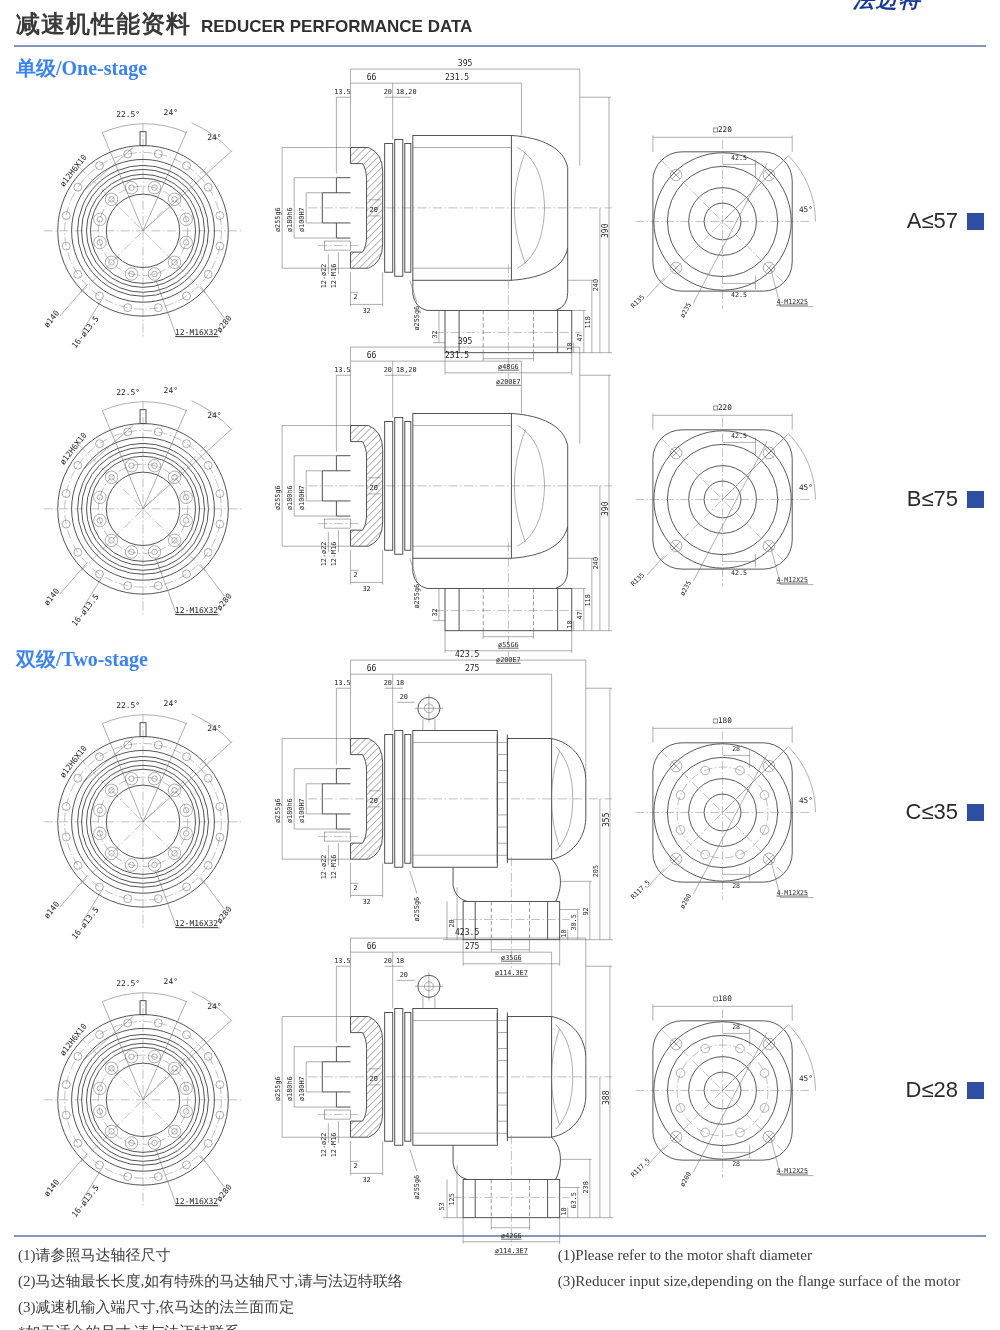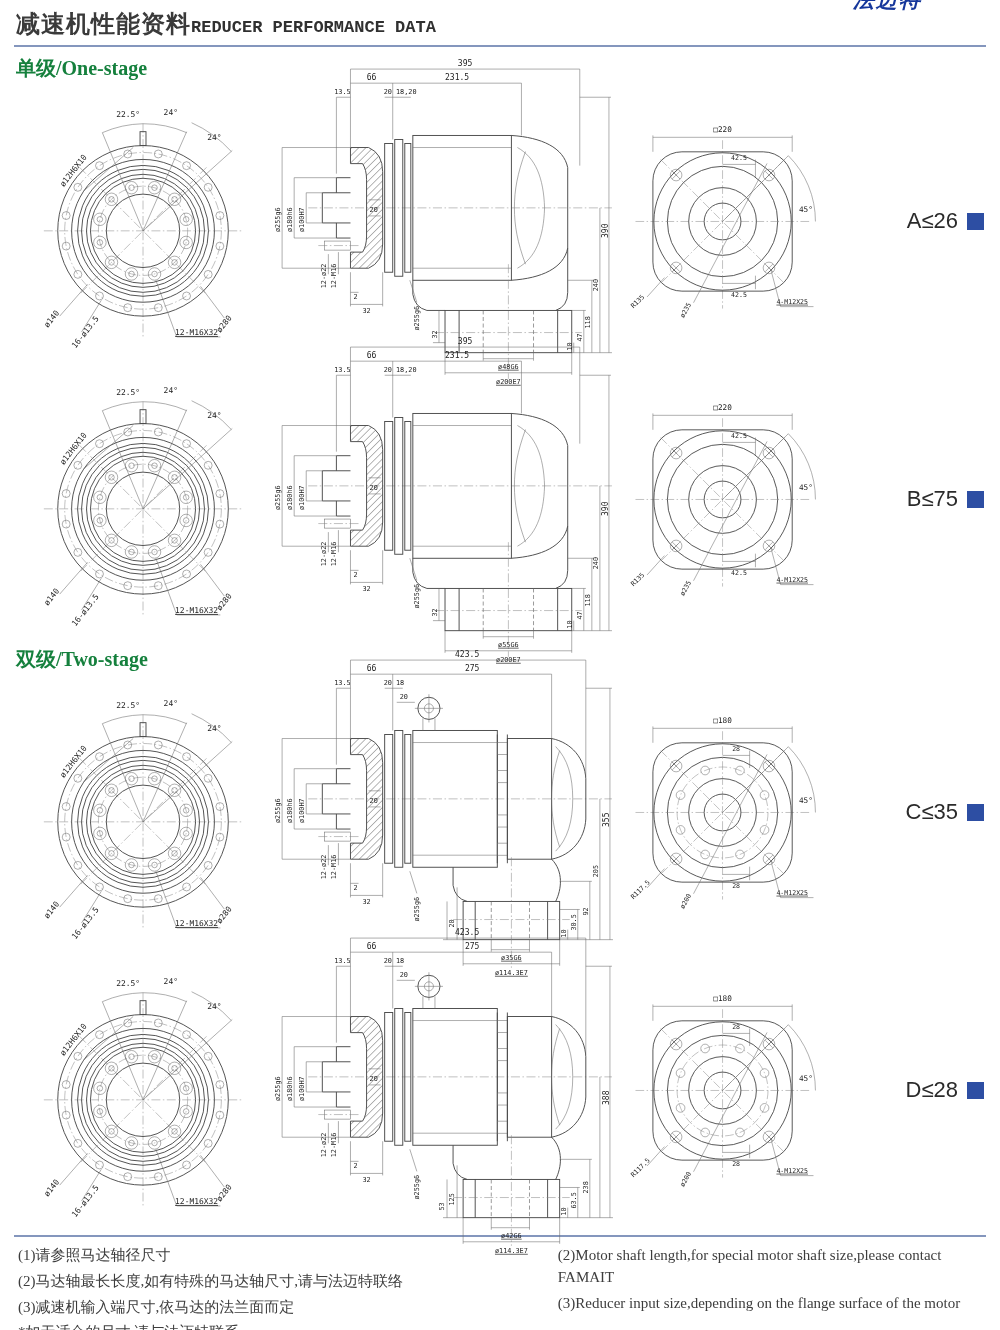--- a/index.html
+++ b/index.html
@@ -1,26 +1,26 @@
 <!DOCTYPE html>
 <html><head>
 <meta charset="utf-8">
 <style>
   html,body{margin:0;padding:0;background:#fff;}
   body{width:1000px;height:1330px;font-family:"Liberation Sans",sans-serif;position:relative;overflow:hidden;color:#333;}
   .page{padding:8px 14px 0 14px;position:relative;}
 
   
-  .hdr{display:flex;align-items:baseline;padding-left:2px;}
+  .hdr{display:flex;align-items:baseline;gap:10px;padding-left:2px;}
   .hdr .zh{font-size:24px;font-weight:bold;color:#3a3a3a;letter-spacing:1px;}
-  .hdr .en{font-size:17px;font-weight:bold;color:#303030;font-family:Liberation Mono, monospace;}
+  .hdr .en{font-size:17px;font-weight:bold;color:#303030;font-family:Liberation Sans, sans-serif;}
   .hdr-rule{border:none;border-top:2px solid #8496bd;margin:5px 0 0 0;}
   .logo{position:absolute;top:-14px;right:78px;color:#16379b;font-weight:bold;font-style:italic;font-size:21px;letter-spacing:2px;}
 
-  .section-title{font-family:"Liberation Serif",serif;font-weight:bold;font-size:20px;color:#15803d;margin:8px 0 0 2px;}
+  .section-title{font-family:"Liberation Serif",serif;font-weight:bold;font-size:20px;color:#3b82f6;margin:8px 0 0 2px;}
 
   
   .row{display:flex;align-items:center;gap:2px;height:278px;padding-left:12px;position:relative;}
   .row svg{display:block;}
   svg.front{width:238px;}
   svg.side{width:352px;}
   svg.rear{width:208px;}
   .size-label{margin-left:auto;margin-right:2px;font-size:22px;color:#2b2b2b;display:flex;align-items:center;white-space:nowrap;}
   .size-label .sq{width:17px;height:17px;background:#2d4ea3;display:inline-block;margin-left:9px;}
 
@@ -410,21 +410,21 @@
       <use href="#g-rear1"></use>
       <text class="t mid" x="106" y="16">□220</text>
       <text class="t mid s7" x="123" y="44">42.5</text>
       <text class="t" x="185" y="98">45°</text>
       <text class="t s7" transform="translate(14,198) rotate(-45)">R135</text>
       <text class="t s7" transform="translate(66,208) rotate(-62)">ø235</text>
       <text class="t mid s7" x="123" y="186">42.5</text>
       <text class="t mid ul s7" x="178" y="193">4-M12X25</text>
     </svg>
     <div class="size-label">
-      <span>A≤26</span>
+      <span>A≤57</span>
       <span class="sq"></span>
     </div>
   </div>
 
   <div class="row">
     <svg class="front" viewBox="0 0 240 260">
       <use href="#g-front"></use>
       <text class="t mid" x="103" y="25">22.5°</text>
       <text class="t mid" x="146" y="23">24°</text>
       <text class="t mid" x="190" y="48">24°</text>
@@ -590,18 +590,18 @@
   </div>
 
   <div class="ftr">
     <div class="col-zh">
       <p>(1)请参照马达轴径尺寸</p>
       <p>(2)马达轴最长长度,如有特殊的马达轴尺寸,请与法迈特联络</p>
       <p>(3)减速机输入端尺寸,依马达的法兰面而定</p>
       <p>*如无适合的尺寸,请与法迈特联系</p>
     </div>
     <div class="col-en">
-      <p>(2)Motor shaft length,for special motor shaft size,please contact FAMAIT</p>
+      <p>(1)Please refer to the motor shaft diameter</p>
       <p>(3)Reducer input size,depending on the flange surface of the motor</p>
 
     </div>
   </div>
 </div>
 
 </body></html>

